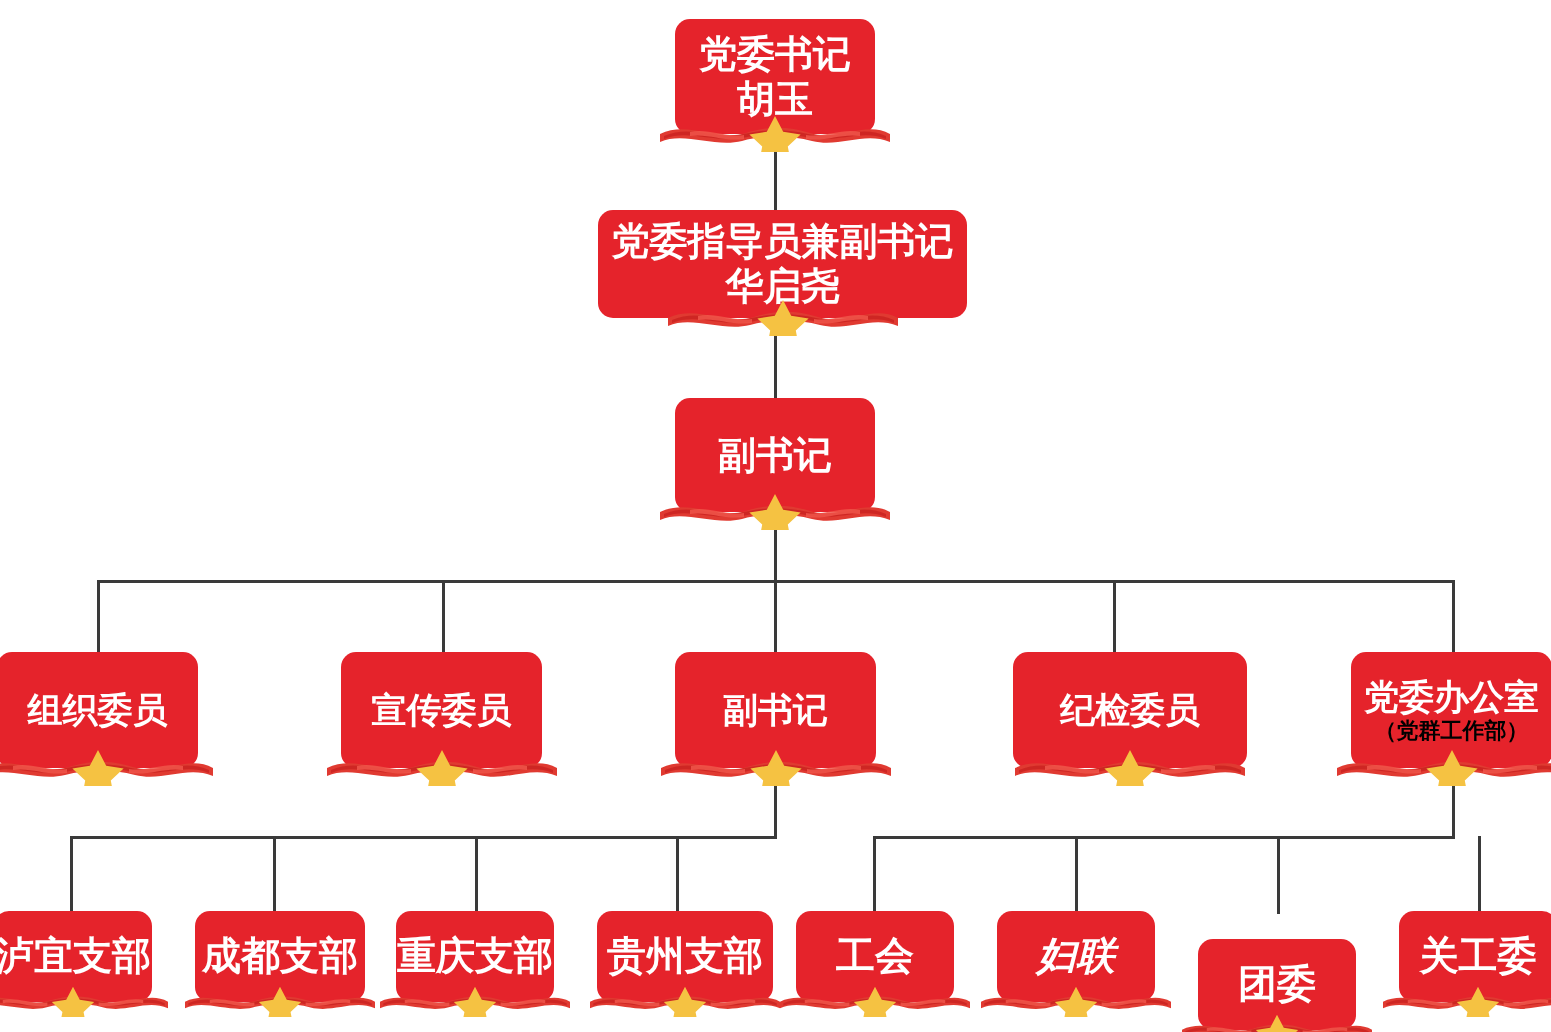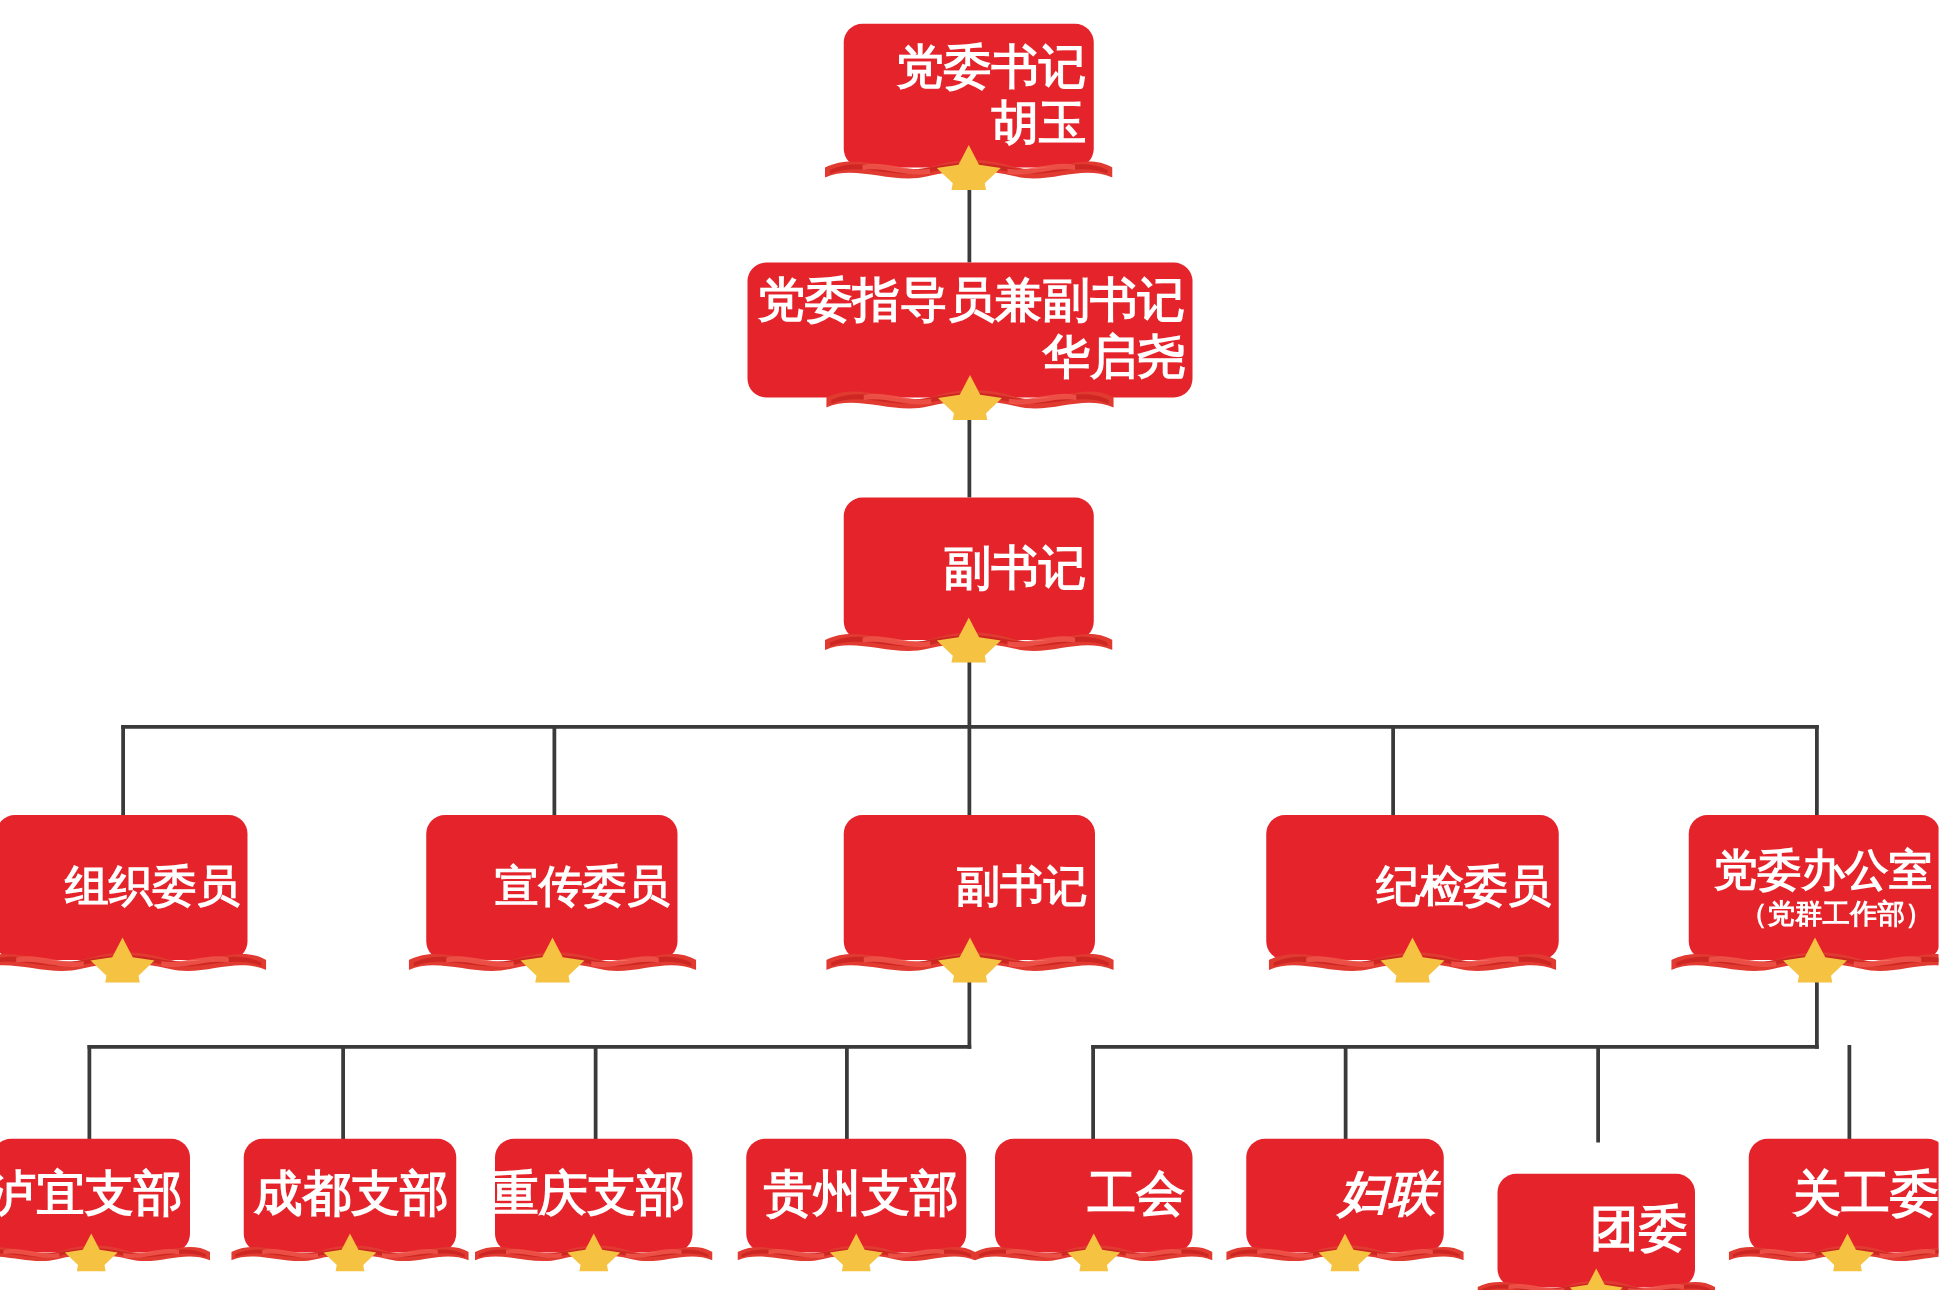--- a/index.html
+++ b/index.html
@@ -35,34 +35,34 @@
   .node-box {
     position: absolute;
     left: 0;
     top: 0;
     width: 100%;
     height: 100%;
     background: #e5232b;
     border-radius: 15px;
     display: flex;
     flex-direction: column;
-    align-items: flex-end;
+    align-items: center;
     justify-content: center;
     box-sizing: border-box;
     padding: 0 6px;
   }
   .node-title {
     color: #ffffff;
     font-weight: 700;
     line-height: 1.18;
     white-space: nowrap;
     text-align: center;
   }
   .node-sub {
-    color: #ffffff;
+    color: #000000;
     font-weight: 700;
     line-height: 1.18;
     white-space: nowrap;
     text-align: center;
   }
 
   
   .ribbon {
     position: absolute;
     left: 50%;
@@ -120,21 +120,21 @@
       <svg width="230" height="40" viewBox="0 0 230 40" aria-hidden="true">
         <path d="M0,22 C28,8 58,30 86,21 C108,14 128,14 150,21 C178,30 206,8 230,22 L230,30 C204,19 180,36 152,29 C130,23 104,23 82,29 C54,36 24,19 0,30 Z" fill="#e03a31"></path>
         <path d="M4,24 C30,12 56,28 84,22 C106,17 126,17 148,22 C176,28 202,12 226,24 L226,27 C202,17 178,31 150,26 C128,21 104,21 82,26 C54,31 28,17 4,27 Z" fill="#c8201f" opacity="0.75"></path>
         <path d="M30,20 C48,16 66,26 84,23 L84,27 C64,30 48,21 30,24 Z" fill="#f0564a" opacity="0.85"></path>
         <path d="M146,23 C164,26 182,16 200,20 L200,24 C182,21 166,30 146,27 Z" fill="#f0564a" opacity="0.85"></path>
         <polygon points="115,4 123.2,19.8 140.6,22.4 127.8,34.5 131,51.6 115,43.4 99,51.6 102.2,34.5 89.4,22.4 106.8,19.8" fill="#f5c242"></polygon>
       </svg>
     </div>
   </div>
 
-  <div class="node size-lg" style="left:598px; top:210px; width:356px; height:108px;">
+  <div class="node size-lg" style="left:598px; top:210px; width:356px; height:108px;padding-left:13px;">
     <div class="node-box">
       <div class="node-title">党委指导员兼副书记</div>
       <div class="node-title">华启尧</div>
     </div>
     <div class="ribbon">
       <svg width="230" height="40" viewBox="0 0 230 40" aria-hidden="true">
         <path d="M0,22 C28,8 58,30 86,21 C108,14 128,14 150,21 C178,30 206,8 230,22 L230,30 C204,19 180,36 152,29 C130,23 104,23 82,29 C54,36 24,19 0,30 Z" fill="#e03a31"></path>
         <path d="M4,24 C30,12 56,28 84,22 C106,17 126,17 148,22 C176,28 202,12 226,24 L226,27 C202,17 178,31 150,26 C128,21 104,21 82,26 C54,31 28,17 4,27 Z" fill="#c8201f" opacity="0.75"></path>
         <path d="M30,20 C48,16 66,26 84,23 L84,27 C64,30 48,21 30,24 Z" fill="#f0564a" opacity="0.85"></path>
         <path d="M146,23 C164,26 182,16 200,20 L200,24 C182,21 166,30 146,27 Z" fill="#f0564a" opacity="0.85"></path>

